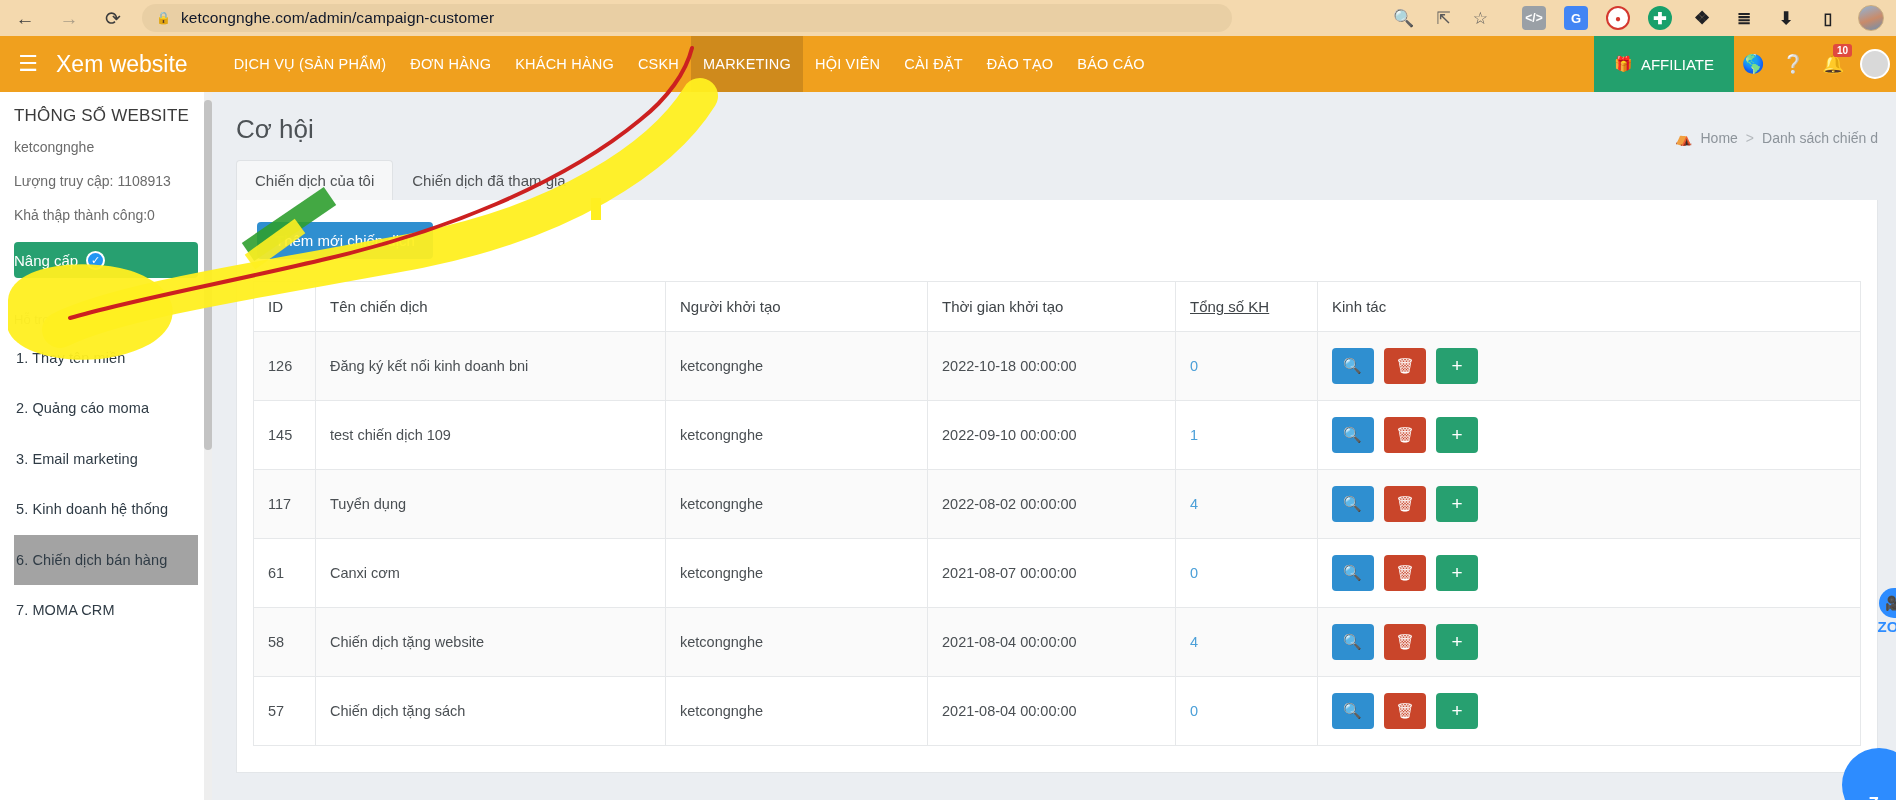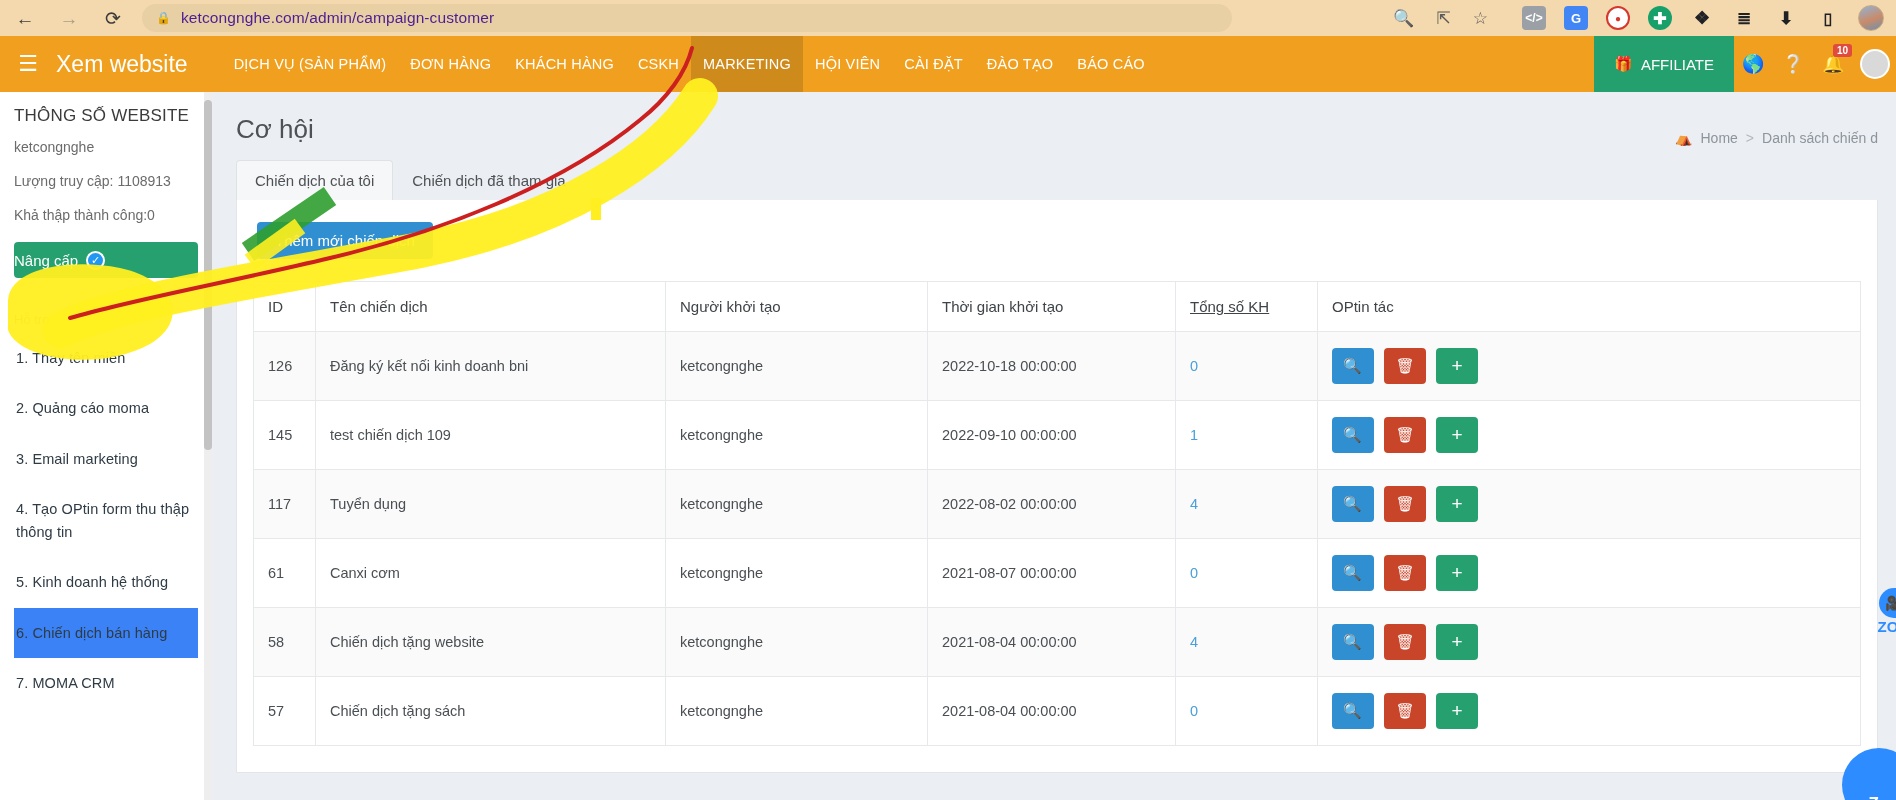--- a/index.html
+++ b/index.html
@@ -25,21 +25,21 @@
     color: #3c3c3c; font-size: 19px; line-height: 1;
   }
   .nav-ico.disabled { color: #a99c86; }
   .omnibox {
     flex: 0 0 auto; width: 1090px; height: 28px;
     background: #e9cfa4; border-radius: 14px;
     display: flex; align-items: center;
     padding: 0 14px; gap: 10px;
   }
   .lock-ico { font-size: 12px; color: #4b4b4b; }
-  .url-text { font-size: 15.5px; color: #4c1d95; letter-spacing: .1px; white-space: nowrap; }
+  .url-text { font-size: 15.5px; color: #0f172a; letter-spacing: .1px; white-space: nowrap; }
   .omni-right { display: flex; align-items: center; gap: 22px; margin-left: auto; padding-right: 26px; }
   .omni-right .gico { font-size: 17px; color: #5a5a5a; }
   .ext-tray { display: flex; align-items: center; gap: 18px; margin-left: 8px; }
   .ext {
     width: 24px; height: 24px; border-radius: 4px;
     display: flex; align-items: center; justify-content: center;
     font-size: 13px; font-weight: bold; color: #fff;
   }
   .ext-code { background: #9aa0a6; font-size: 12px; }
   .ext-gtr { background: #4285f4; }
@@ -106,21 +106,21 @@
   .check-circle {
     width: 19px; height: 19px; border-radius: 50%; background: #2196f3;
     color: #fff; font-size: 11px; display: flex; align-items: center; justify-content: center;
     border: 2px solid #fff;
   }
   .sb-support { font-size: 13px; color: #8a8a8a; padding: 34px 0 6px; }
   .sb-item {
     font-size: 14.5px; color: #2f3b45; padding: 14px 2px;
     letter-spacing: .1px; line-height: 1.55;
   }
-  .sb-item.active { background: #3b82f6; }
+  .sb-item.active { background: #a3a3a3; }
   .sb-scrollbar {
     position: absolute; right: 0; top: 0; width: 8px; height: 100%;
     background: #eee;
   }
   .sb-thumb { position: absolute; right: 0; top: 8px; width: 8px; height: 350px;
     background: #c3c3c3; border-radius: 4px; }
 
   .content {
     flex: 1; background: #ebeef2; height: 100%;
     position: relative; overflow: hidden;
@@ -267,21 +267,20 @@
     <div class="sb-line">Lượng truy cập: 1108913</div>
     <div class="sb-line">Khả thập thành công:0</div>
     <div class="upgrade-btn">
       <span>Nâng cấp</span>
       <span class="check-circle">✓</span>
     </div>
     <div class="sb-support">Hỗ trợ</div>
     <div class="sb-item">1. Thay tên miền</div>
     <div class="sb-item">2. Quảng cáo moma</div>
     <div class="sb-item">3. Email marketing</div>
-    <div class="sb-item">4. Tạo OPtin form thu thập thông tin</div>
     <div class="sb-item">5. Kinh doanh hệ thống</div>
     <div class="sb-item active">6. Chiến dịch bán hàng</div>
     <div class="sb-item">7. MOMA CRM</div>
     <div class="sb-scrollbar">
       <div class="sb-thumb"></div>
     </div>
   </div>
 
   <div class="content">
     <div class="content-inner">
@@ -304,21 +303,21 @@
         <div class="add-btn">Thêm mới chiến dịch</div>
 
         <table>
           <thead>
             <tr>
               <th class="col-id">ID</th>
               <th class="col-name">Tên chiến dịch</th>
               <th class="col-owner">Người khởi tạo</th>
               <th class="col-time">Thời gian khởi tạo</th>
               <th class="col-kh">Tổng số KH</th>
-              <th>OPtin tác</th>
+              <th>Kinh tác</th>
             </tr>
           </thead>
           <tbody>
             <tr>
               <td>126</td>
               <td>Đăng ký kết nối kinh doanh bni</td>
               <td>ketcongnghe</td>
               <td>2022-10-18 00:00:00</td>
               <td><span class="kh-link">0</span></td>
               <td class="act-cell">

